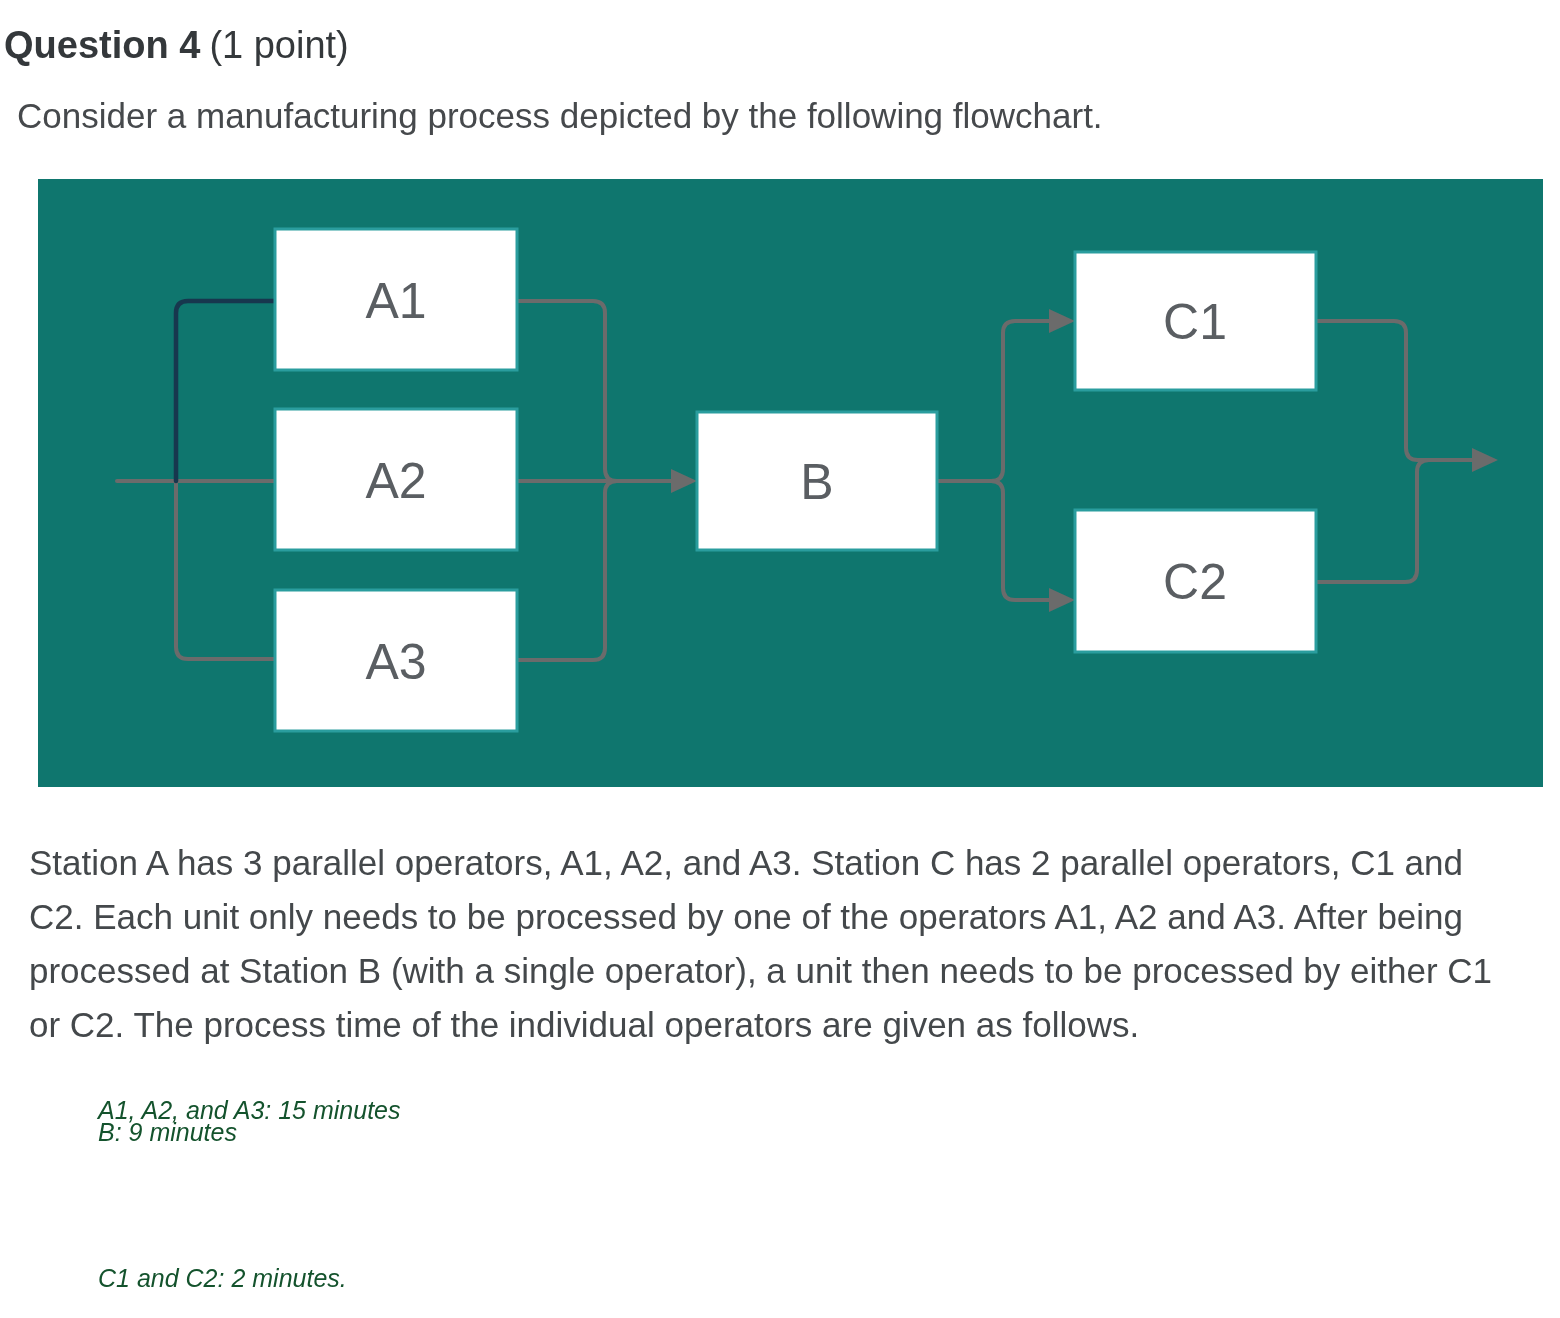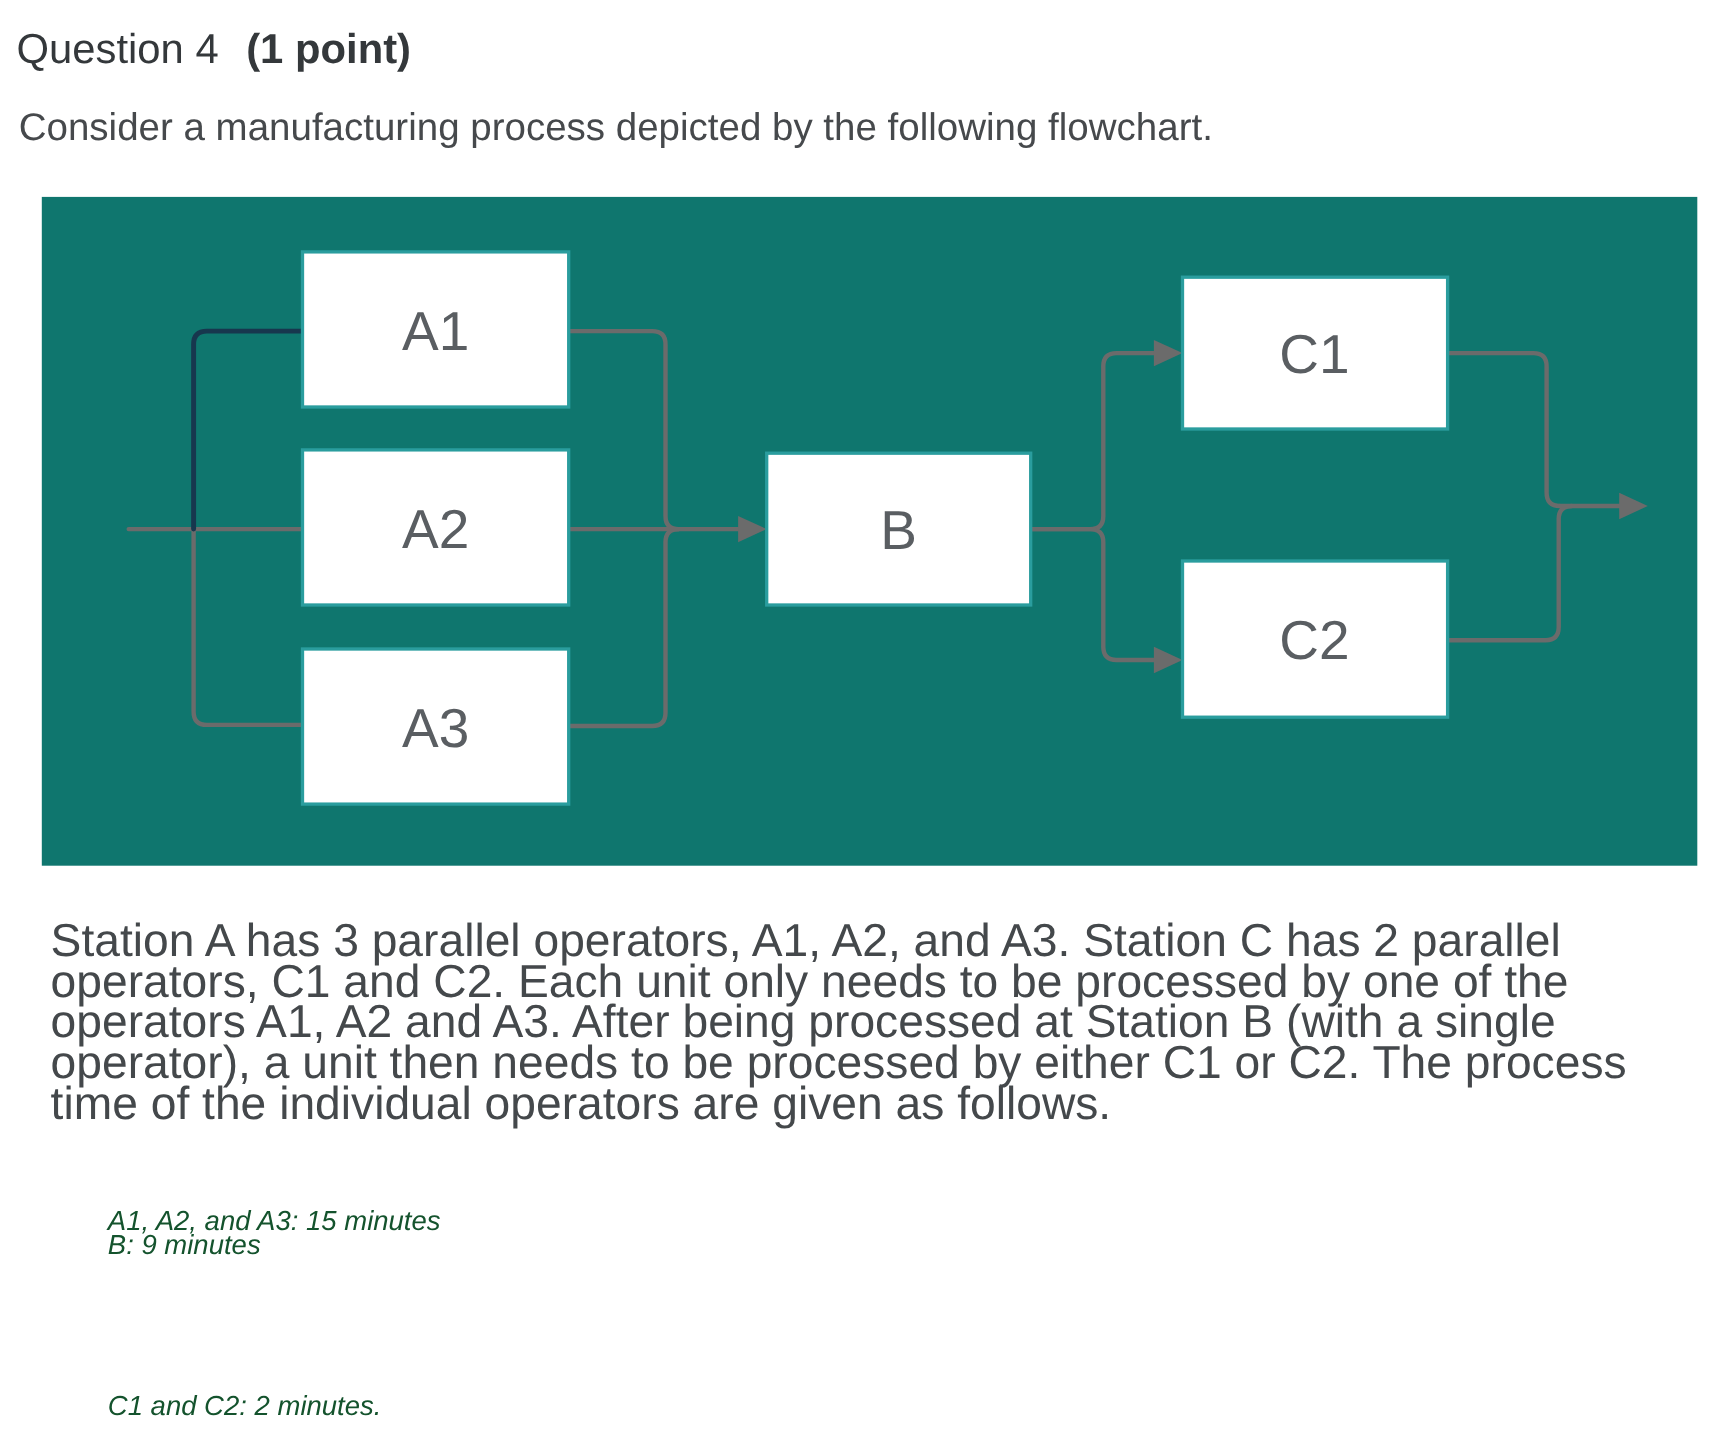--- a/index.html
+++ b/index.html
@@ -16,22 +16,22 @@
     overflow: hidden;
   }
   .heading {
     position: absolute;
     left: 4px;
     top: 24px;
     font-size: 38px;
     color: #34383B;
     white-space: nowrap;
   }
-  .heading .q-title { font-weight: 400; margin-left: 11px; }
-  .heading .q-points { font-weight: 700; margin-left: 25px; }
+  .heading .q-title { font-weight: 700; }
+  .heading .q-points { font-weight: 400; margin-left: 9px; }
   .intro {
     position: absolute;
     left: 17px;
     top: 96px;
     font-size: 35px;
     color: #46494C;
     white-space: nowrap;
   }
   .panel {
     position: absolute;
@@ -59,25 +59,25 @@
     stroke-linejoin: round;
   }
   .connector-highlight {
     fill: none;
     stroke-width: 4.5px;
     stroke-linecap: round;
     stroke-linejoin: round;
   }
   .description {
     position: absolute;
-    left: 46px;
+    left: 29px;
     top: 836px;
     width: 1467px;
-    font-size: 42px;
-    line-height: 37px;
+    font-size: 35px;
+    line-height: 54px;
     color: #44484B;
   }
   .time-item {
     position: absolute;
     left: 98px;
     font-size: 25px;
     color: #14532d;
     white-space: nowrap;
     font-style: italic;
   }

